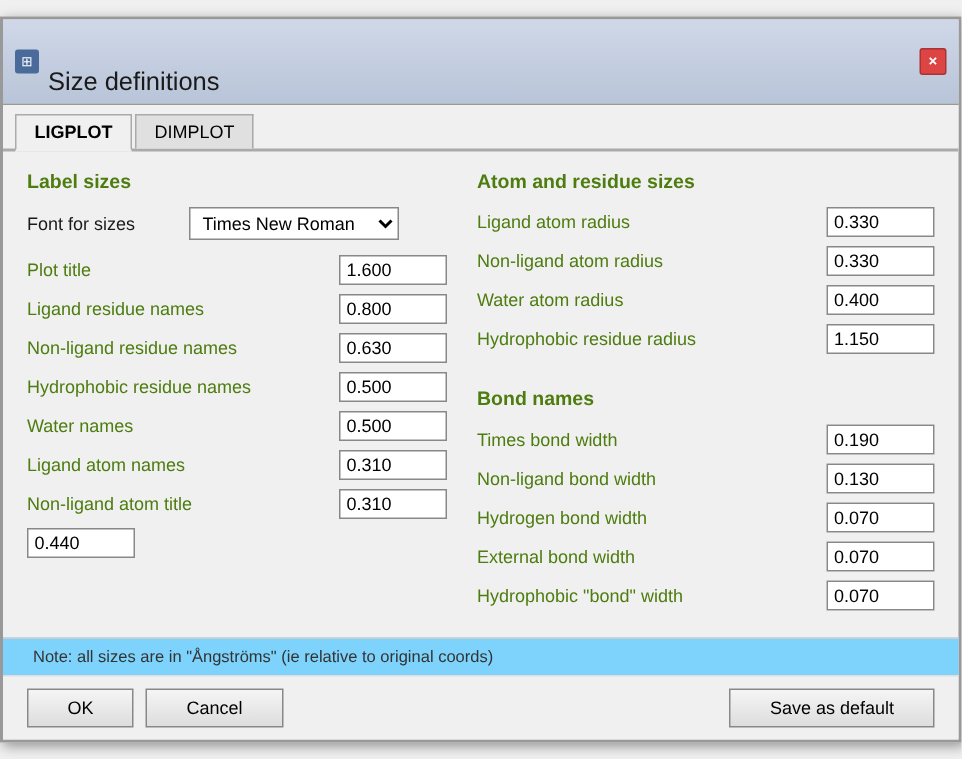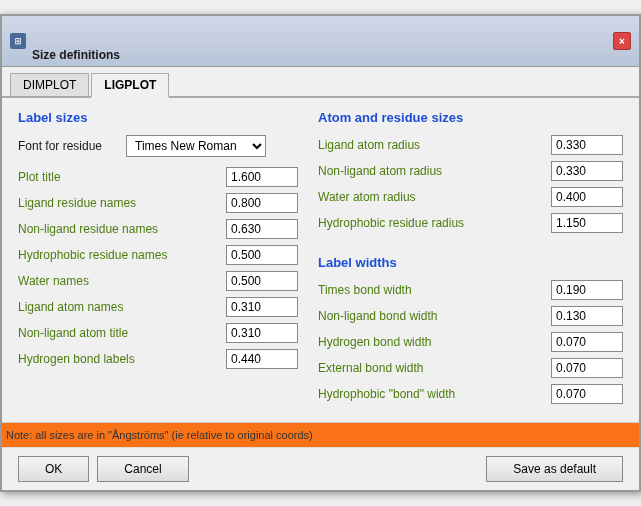--- a/index.html
+++ b/index.html
@@ -36,22 +36,22 @@
       height: 16px;
       background: #4a6a9a;
       border-radius: 2px;
       display: flex;
       align-items: center;
       justify-content: center;
       font-size: 9px;
       color: white;
     }
     .title-text {
-      font-size: 12px;
-      font-weight: bold;
+      font-size: 17px;
+      font-weight: normal;
       color: #1a1a1a;
       margin-top: 28px;
     }
     .close-btn {
       width: 18px;
       height: 18px;
       background: #d44;
       border: 1px solid #a33;
       border-radius: 2px;
       cursor: pointer;
@@ -91,21 +91,21 @@
     .left-panel {
       flex: 0 0 280px;
     }
     .right-panel {
       flex: 1;
     }
     .section-title {
       font-weight: bold;
       font-size: 13px;
       margin-bottom: 10px;
-      color: #1d4ed8;
+      color: #4d7c0f;
     }
     .form-row {
       display: flex;
       align-items: center;
       margin-bottom: 6px;
     }
     .form-label {
       flex: 1;
       font-size: 12px;
       color: #4d7c0f;
@@ -136,23 +136,23 @@
     }
     .font-label {
       font-size: 12px;
       color: #1a1a1a;
       min-width: 100px;
     }
     .divider {
       height: 16px;
     }
     .note-bar {
-      background: #f97316;
+      background: #7dd3fc;
       border-top: 1px solid #ccc;
-      padding: 6px 4px;
+      padding: 6px 20px;
       font-size: 11px;
       color: #333;
     }
     .footer {
       display: flex;
       justify-content: space-between;
       padding: 8px 16px;
       background: #f0f0f0;
       border-top: 1px solid #ddd;
     }
@@ -176,30 +176,30 @@
 
   <div class="title-bar">
     <div class="title-bar-left">
       <div class="title-icon">⊞</div>
       <span class="title-text">Size definitions</span>
     </div>
     <div class="close-btn">×</div>
   </div>
 
   <div class="tabs">
+    <div class="tab active">LIGPLOT</div>
     <div class="tab">DIMPLOT</div>
-    <div class="tab active">LIGPLOT</div>
   </div>
 
   <div class="content">
 
     <div class="left-panel">
       <div class="section-title">Label sizes</div>
       <div class="font-row">
-        <span class="font-label">Font for residue</span>
+        <span class="font-label">Font for sizes</span>
         <select class="font-select"><option>Times New Roman</option></select>
       </div>
 
       <div class="form-row">
         <span class="form-label">Plot title</span>
         <input class="form-input" type="text" value="1.600" style="">
       </div>
       <div class="form-row">
         <span class="form-label">Ligand residue names</span>
         <input class="form-input" type="text" value="0.800" style="">
@@ -218,21 +218,20 @@
       </div>
       <div class="form-row">
         <span class="form-label">Ligand atom names</span>
         <input class="form-input" type="text" value="0.310" style="">
       </div>
       <div class="form-row">
         <span class="form-label">Non-ligand atom title</span>
         <input class="form-input" type="text" value="0.310" style="">
       </div>
       <div class="form-row">
-        <span class="form-label">Hydrogen bond labels</span>
         <input class="form-input" type="text" value="0.440" style="">
       </div>
     </div>
 
     <div class="right-panel">
 
       <div class="section-title">Atom and residue sizes</div>
       <div class="form-row">
         <span class="form-label">Ligand atom radius</span>
         <input class="form-input" type="text" value="0.330" style="">
@@ -245,21 +244,21 @@
         <span class="form-label">Water atom radius</span>
         <input class="form-input" type="text" value="0.400" style="">
       </div>
       <div class="form-row">
         <span class="form-label">Hydrophobic residue radius</span>
         <input class="form-input" type="text" value="1.150" style="">
       </div>
 
       <div class="divider"></div>
 
-      <div class="section-title">Label widths</div>
+      <div class="section-title">Bond names</div>
       <div class="form-row">
         <span class="form-label">Times bond width</span>
         <input class="form-input" type="text" value="0.190" style="">
       </div>
       <div class="form-row">
         <span class="form-label">Non-ligand bond width</span>
         <input class="form-input" type="text" value="0.130" style="">
       </div>
       <div class="form-row">
         <span class="form-label">Hydrogen bond width</span>

